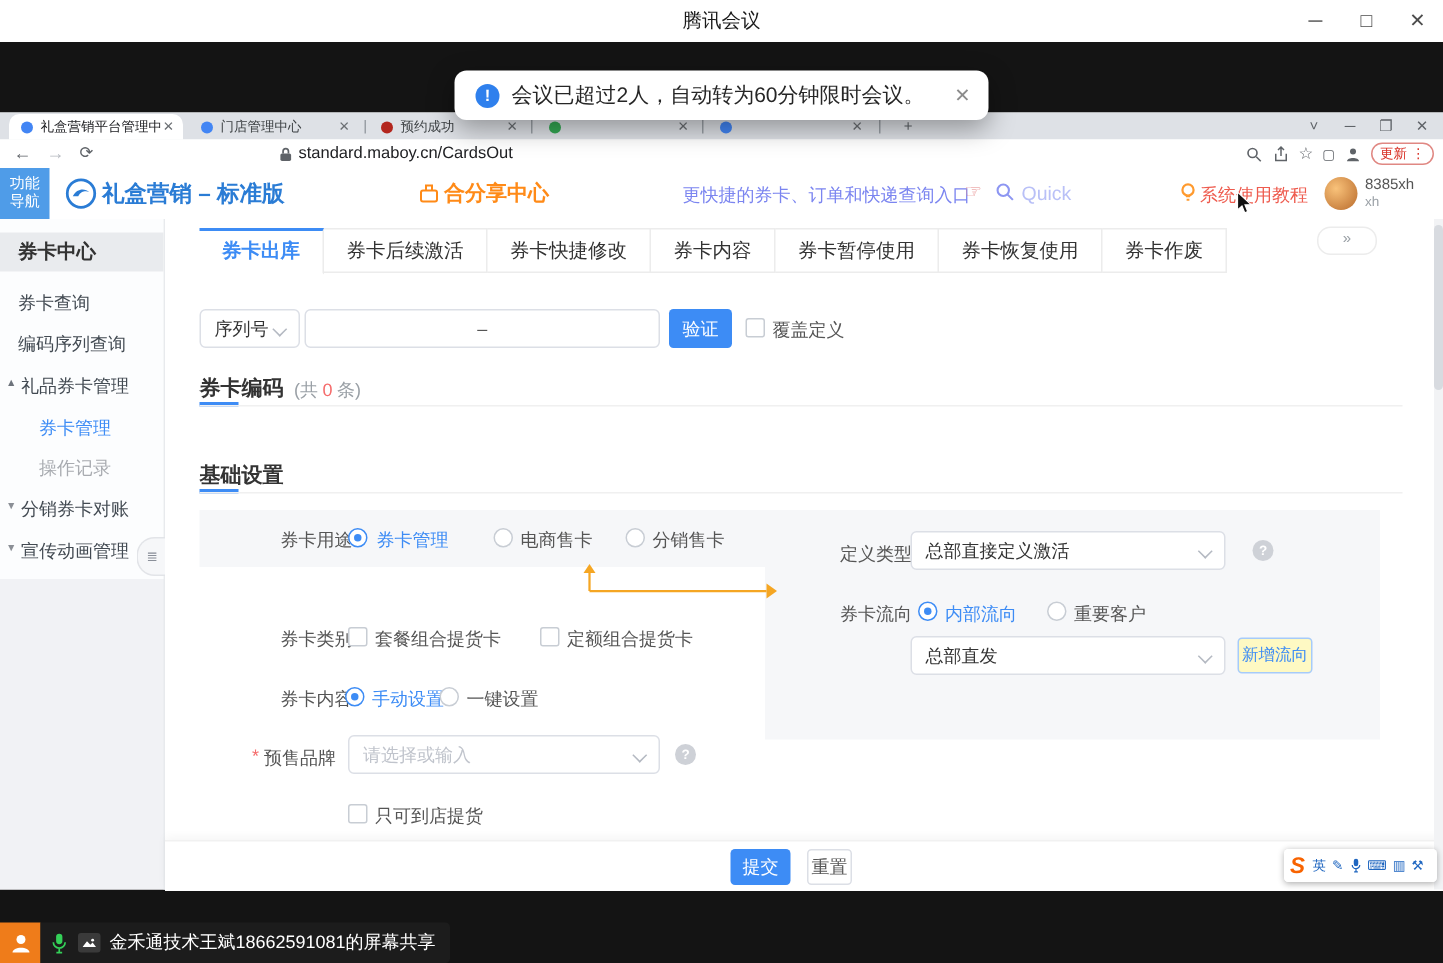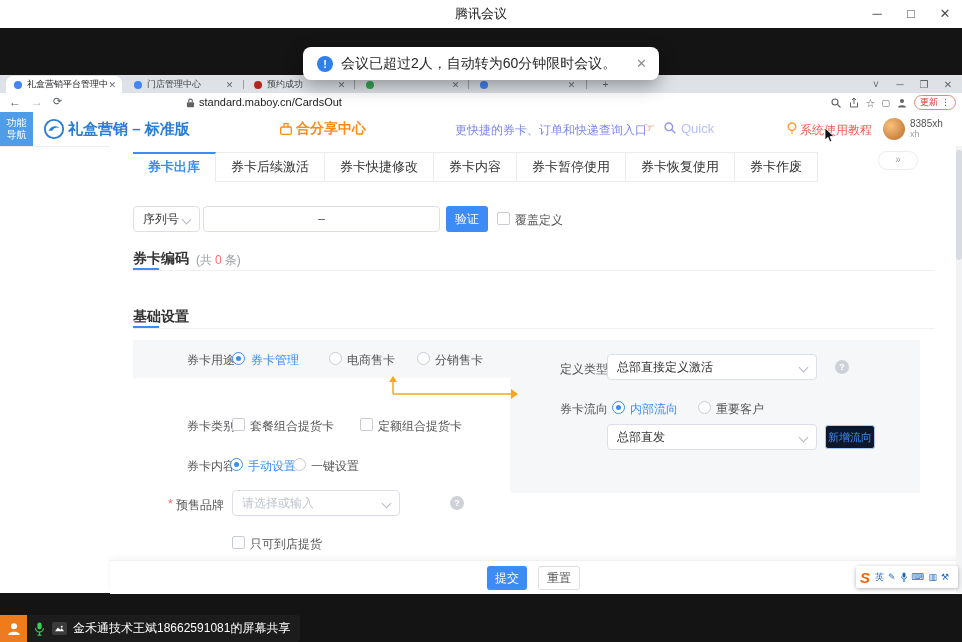--- a/index.html
+++ b/index.html
@@ -89,21 +89,21 @@
   .cbx{width:13px;height:13px;border:1px solid #c8cdd4;border-radius:2px;background:#fff;box-sizing:border-box;}
   .rad{width:13px;height:13px;border:1px solid #c8cdd4;border-radius:50%;background:#fff;box-sizing:border-box;}
   .rad.on{border-color:#3d8cf5;}
   .rad.on::after{content:'';display:block;width:5px;height:5px;border-radius:50%;background:#3d8cf5;margin:3px auto;}
   .help{width:14px;height:14px;border-radius:50%;background:#ced1d7;color:#fff;font-size:9px;
     font-weight:bold;text-align:center;line-height:14px;}
 
   .btn-blue{background:#3d8cf5;color:#fff;border-radius:3px;font-size:12px;text-align:center;}
   .btn-ghost{background:#fff;border:1px solid #dcdfe6;color:#555;border-radius:3px;font-size:12px;
     text-align:center;box-sizing:border-box;}
-  .btn-line{background:#0f172a;border:1px solid #a6cbfa;color:#3d8cf5;border-radius:3px;font-size:11px;
+  .btn-line{background:#fef9c3;border:1px solid #a6cbfa;color:#3d8cf5;border-radius:3px;font-size:11px;
     text-align:center;box-sizing:border-box;}
 
   .sect-title{font-size:14px;font-weight:bold;color:#333;}
   .sect-count{font-size:12px;color:#9aa0a6;}
   .sect-count b{color:#f56c6c;font-weight:normal;margin:0 3px;}
   .blue-underline{width:26px;height:3px;background:#3d8cf5;}
   .hline{height:1px;background:#f0f0f0;}
 
   .graypanel{background:#f6f7f9;}
   .flabel{font-size:12px;color:#555;white-space:nowrap;}
@@ -246,20 +246,36 @@
       </svg>
       <div class="abs tutorial">系统使用教程</div>
       <div class="abs avatar"></div>
       <div class="abs uname">8385xh</div>
       <div class="abs usub">xh</div>
       <svg class="abs cursor" style="left:824px;top:16px;" width="11" height="15" viewBox="0 0 11 15">
         <path d="M1 0 L1 12 L4 9.3 L5.8 13.8 L7.8 13 L6 8.6 L10 8.4 Z" fill="#111" stroke="#fff" stroke-width="0.8"></path>
       </svg>
     </div>
 
+    <div class="abs sidebar">
+      <div class="abs menuarea">
+        <div class="abs sb-title">券卡中心</div>
+        <div class="abs sb-item" style="left:12px;top:48px;">券卡查询</div>
+        <div class="abs sb-item" style="left:12px;top:75px;">编码序列查询</div>
+        <span class="abs sb-caret" style="left:4px;top:106px;">▲</span>
+        <div class="abs sb-item" style="left:14px;top:103px;">礼品券卡管理</div>
+        <div class="abs sb-item" style="left:26px;top:131px;color:#3d8cf5;">券卡管理</div>
+        <div class="abs sb-item" style="left:26px;top:158px;color:#a8abb0;">操作记录</div>
+        <span class="abs sb-caret" style="left:4px;top:188px;color:#8b8f96;">▼</span>
+        <div class="abs sb-item" style="left:14px;top:185px;">分销券卡对账</div>
+        <span class="abs sb-caret" style="left:4px;top:216px;color:#8b8f96;">▼</span>
+        <div class="abs sb-item" style="left:14px;top:213px;">宣传动画管理</div>
+      </div>
+      <div class="abs sb-handle">≣</div>
+    </div>
 
     <div class="abs main">
       <div class="abs expand-pill">»</div>
 
       <div class="abs tabbar">
         <div class="ctab active">券卡出库</div>
         <div class="ctab">券卡后续激活</div>
         <div class="ctab">券卡快捷修改</div>
         <div class="ctab">券卡内容</div>
         <div class="ctab">券卡暂停使用</div>
@@ -333,32 +349,32 @@
       <span class="abs opt" style="left:268px;top:272px;">定额组合提货卡</span>
 
       <span class="abs flabel" style="left:77px;top:312px;">券卡内容</span>
       <span class="abs rad on" style="left:120px;top:312px;"></span>
       <span class="abs opt-on" style="left:138px;top:312px;">手动设置</span>
       <span class="abs rad" style="left:183px;top:312px;"></span>
       <span class="abs opt" style="left:201px;top:312px;">一键设置</span>
 
       <span class="abs req" style="left:58px;top:351px;">*</span>
       <span class="abs flabel" style="left:66px;top:351px;">预售品牌</span>
-      <div class="abs sel" style="left:122px;top:344px;width:168px;">
+      <div class="abs sel" style="left:122px;top:344px;width:208px;">
         <span class="ph">请选择或输入</span>
         <span class="chev"></span>
       </div>
       <span class="abs help" style="left:340px;top:350px;">?</span>
 
       <span class="abs cbx" style="left:122px;top:390px;"></span>
       <span class="abs opt" style="left:140px;top:390px;">只可到店提货</span>
 
       <div class="abs footerbar">
         <div class="abs btn-blue" style="left:377px;top:5px;width:40px;height:24px;line-height:24px;">提交</div>
-        <div class="abs btn-ghost" style="left:428px;top:5px;width:42px;height:24px;line-height:22px;">重置</div>
+        <div class="abs btn-ghost" style="left:428px;top:5px;width:30px;height:24px;line-height:22px;">重置</div>
       </div>
     </div>
 
     <div class="abs scrolltrack"></div>
     <div class="abs scrollthumb"></div>
   </div>
 
   <div class="abs toast">
     <span class="info">!</span>
     <span class="msg">会议已超过2人，自动转为60分钟限时会议。</span>

